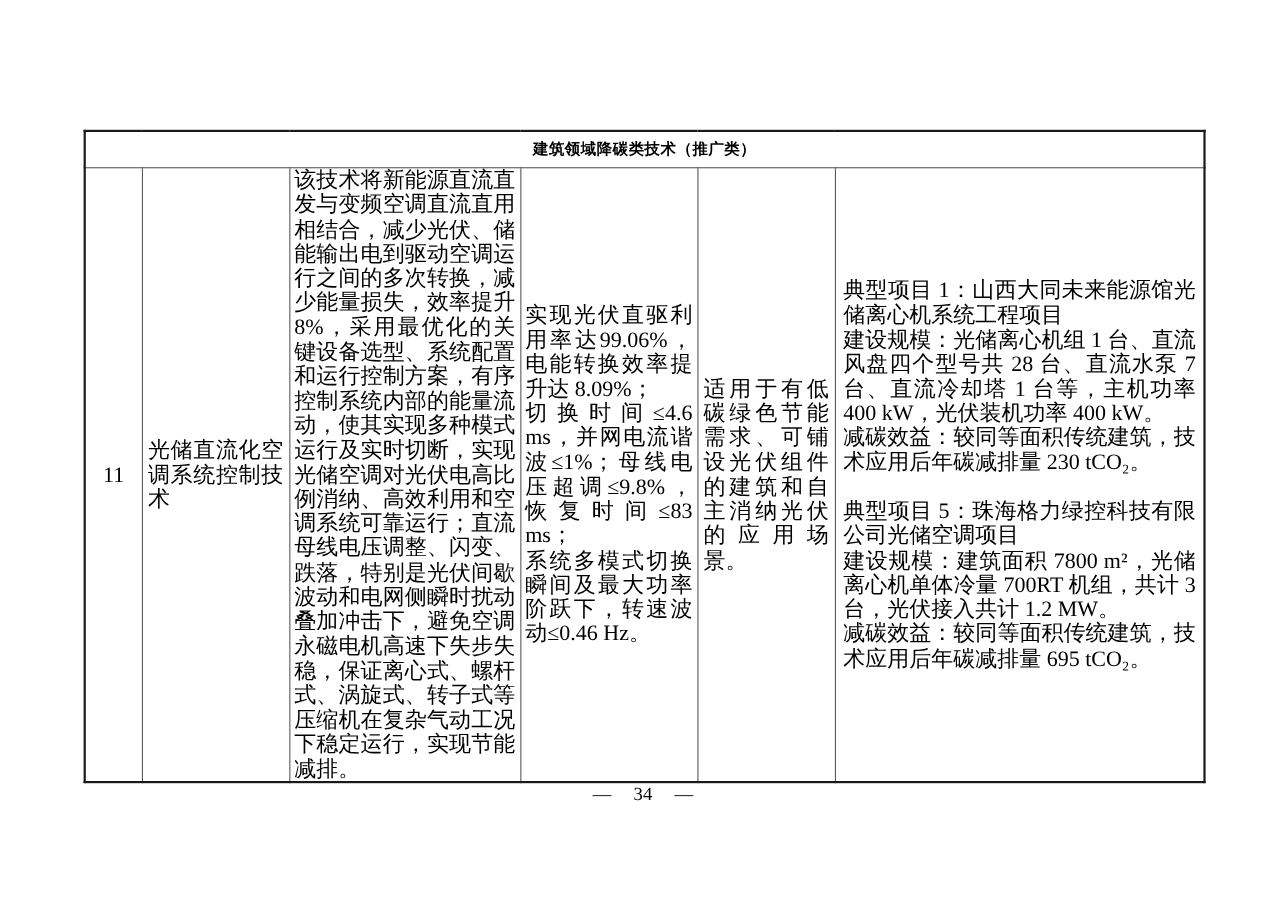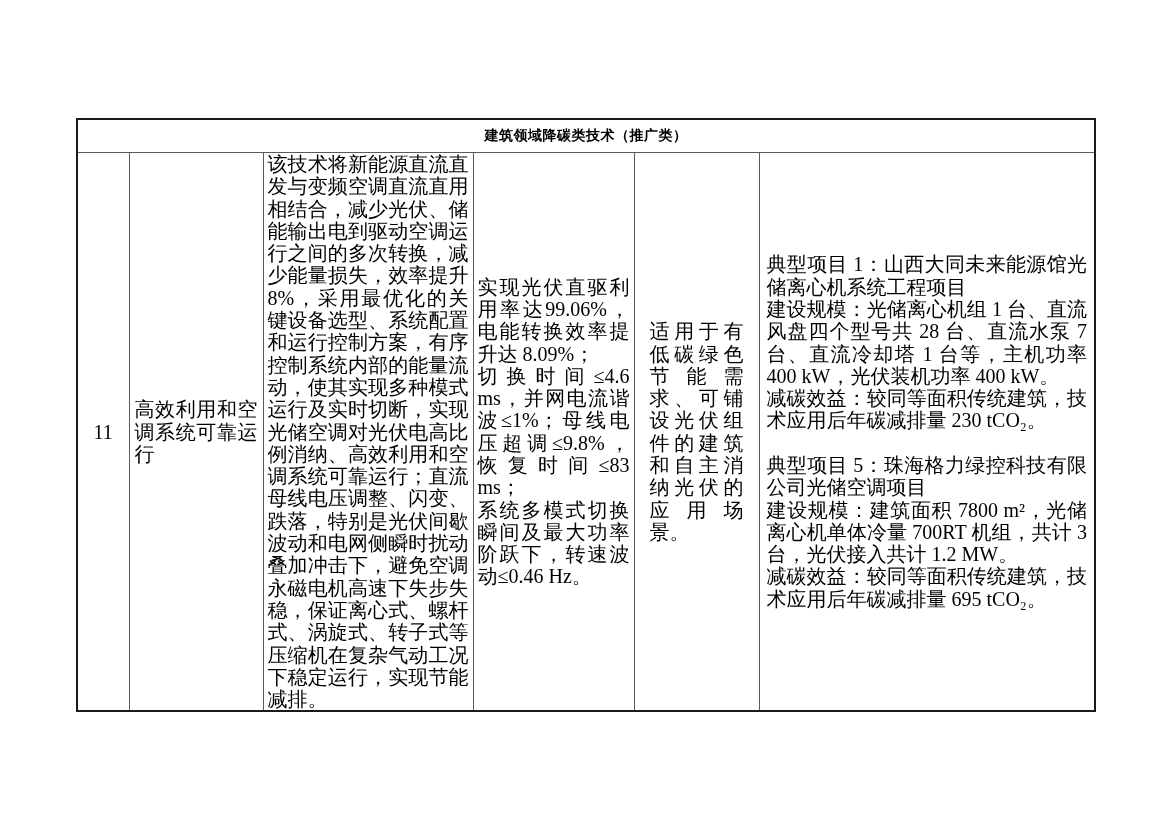--- a/index.html
+++ b/index.html
@@ -60,21 +60,21 @@
   }
   td.cell-content {
     padding: 0 4px;
     text-align: justify;
   }
   td.cell-params {
     padding: 0 4px;
     text-align: justify;
   }
   td.cell-scope {
-    padding: 0 15px;
+    padding: 0 5px;
     text-align: justify;
   }
   td.cell-projects {
     padding: 0 7px;
     text-align: justify;
   }
   .cell-params p, .cell-projects p {
     margin: 0;
     text-align: justify;
   }
@@ -106,35 +106,36 @@
       <col style="width:336px">
     </colgroup>
     <thead>
       <tr class="title-row">
         <th colspan="6">建筑领域降碳类技术（推广类）</th>
       </tr>
     </thead>
     <tbody>
       <tr class="data-row">
         <td class="cell-index">11</td>
-        <td class="cell-name">高效利用和空调系统可靠运行</td>
+        <td class="cell-name">光储直流化空调系统控制技术</td>
         <td class="cell-content">该技术将新能源直流直发与变频空调直流直用相结合，减少光伏、储能输出电到驱动空调运行之间的多次转换，减少能量损失，效率提升 8%，采用最优化的关键设备选型、系统配置和运行控制方案，有序控制系统内部的能量流动，使其实现多种模式运行及实时切断，实现光储空调对光伏电高比例消纳、高效利用和空调系统可靠运行；直流母线电压调整、闪变、跌落，特别是光伏间歇波动和电网侧瞬时扰动叠加冲击下，避免空调永磁电机高速下失步失稳，保证离心式、螺杆式、涡旋式、转子式等压缩机在复杂气动工况下稳定运行，实现节能减排。</td>
         <td class="cell-params">
           <p>实现光伏直驱利用率达99.06%，电能转换效率提升达 8.09%；</p>
           <p>切换时间≤4.6 ms，并网电流谐波≤1%；母线电压超调≤9.8%，恢复时间≤83 ms；</p>
           <p>系统多模式切换瞬间及最大功率阶跃下，转速波动≤0.46 Hz。</p>
         </td>
         <td class="cell-scope">适用于有低碳绿色节能需求、可铺设光伏组件的建筑和自主消纳光伏的应用场景。</td>
         <td class="cell-projects">
           <p>典型项目 1：山西大同未来能源馆光储离心机系统工程项目</p>
           <p>建设规模：光储离心机组 1 台、直流风盘四个型号共 28 台、直流水泵 7 台、直流冷却塔 1 台等，主机功率 400 kW，光伏装机功率 400 kW。</p>
           <p>减碳效益：较同等面积传统建筑，技术应用后年碳减排量 230 tCO₂。</p>
           <p class="gap"></p>
           <p>典型项目 5：珠海格力绿控科技有限公司光储空调项目</p>
           <p>建设规模：建筑面积 7800 m²，光储离心机单体冷量 700RT 机组，共计 3 台，光伏接入共计 1.2 MW。</p>
           <p>减碳效益：较同等面积传统建筑，技术应用后年碳减排量 695 tCO₂。</p>
         </td>
       </tr>
     </tbody>
   </table>
 
+  <div class="page-number">— 34 —</div>
 
 </div>
 
 </body></html>

